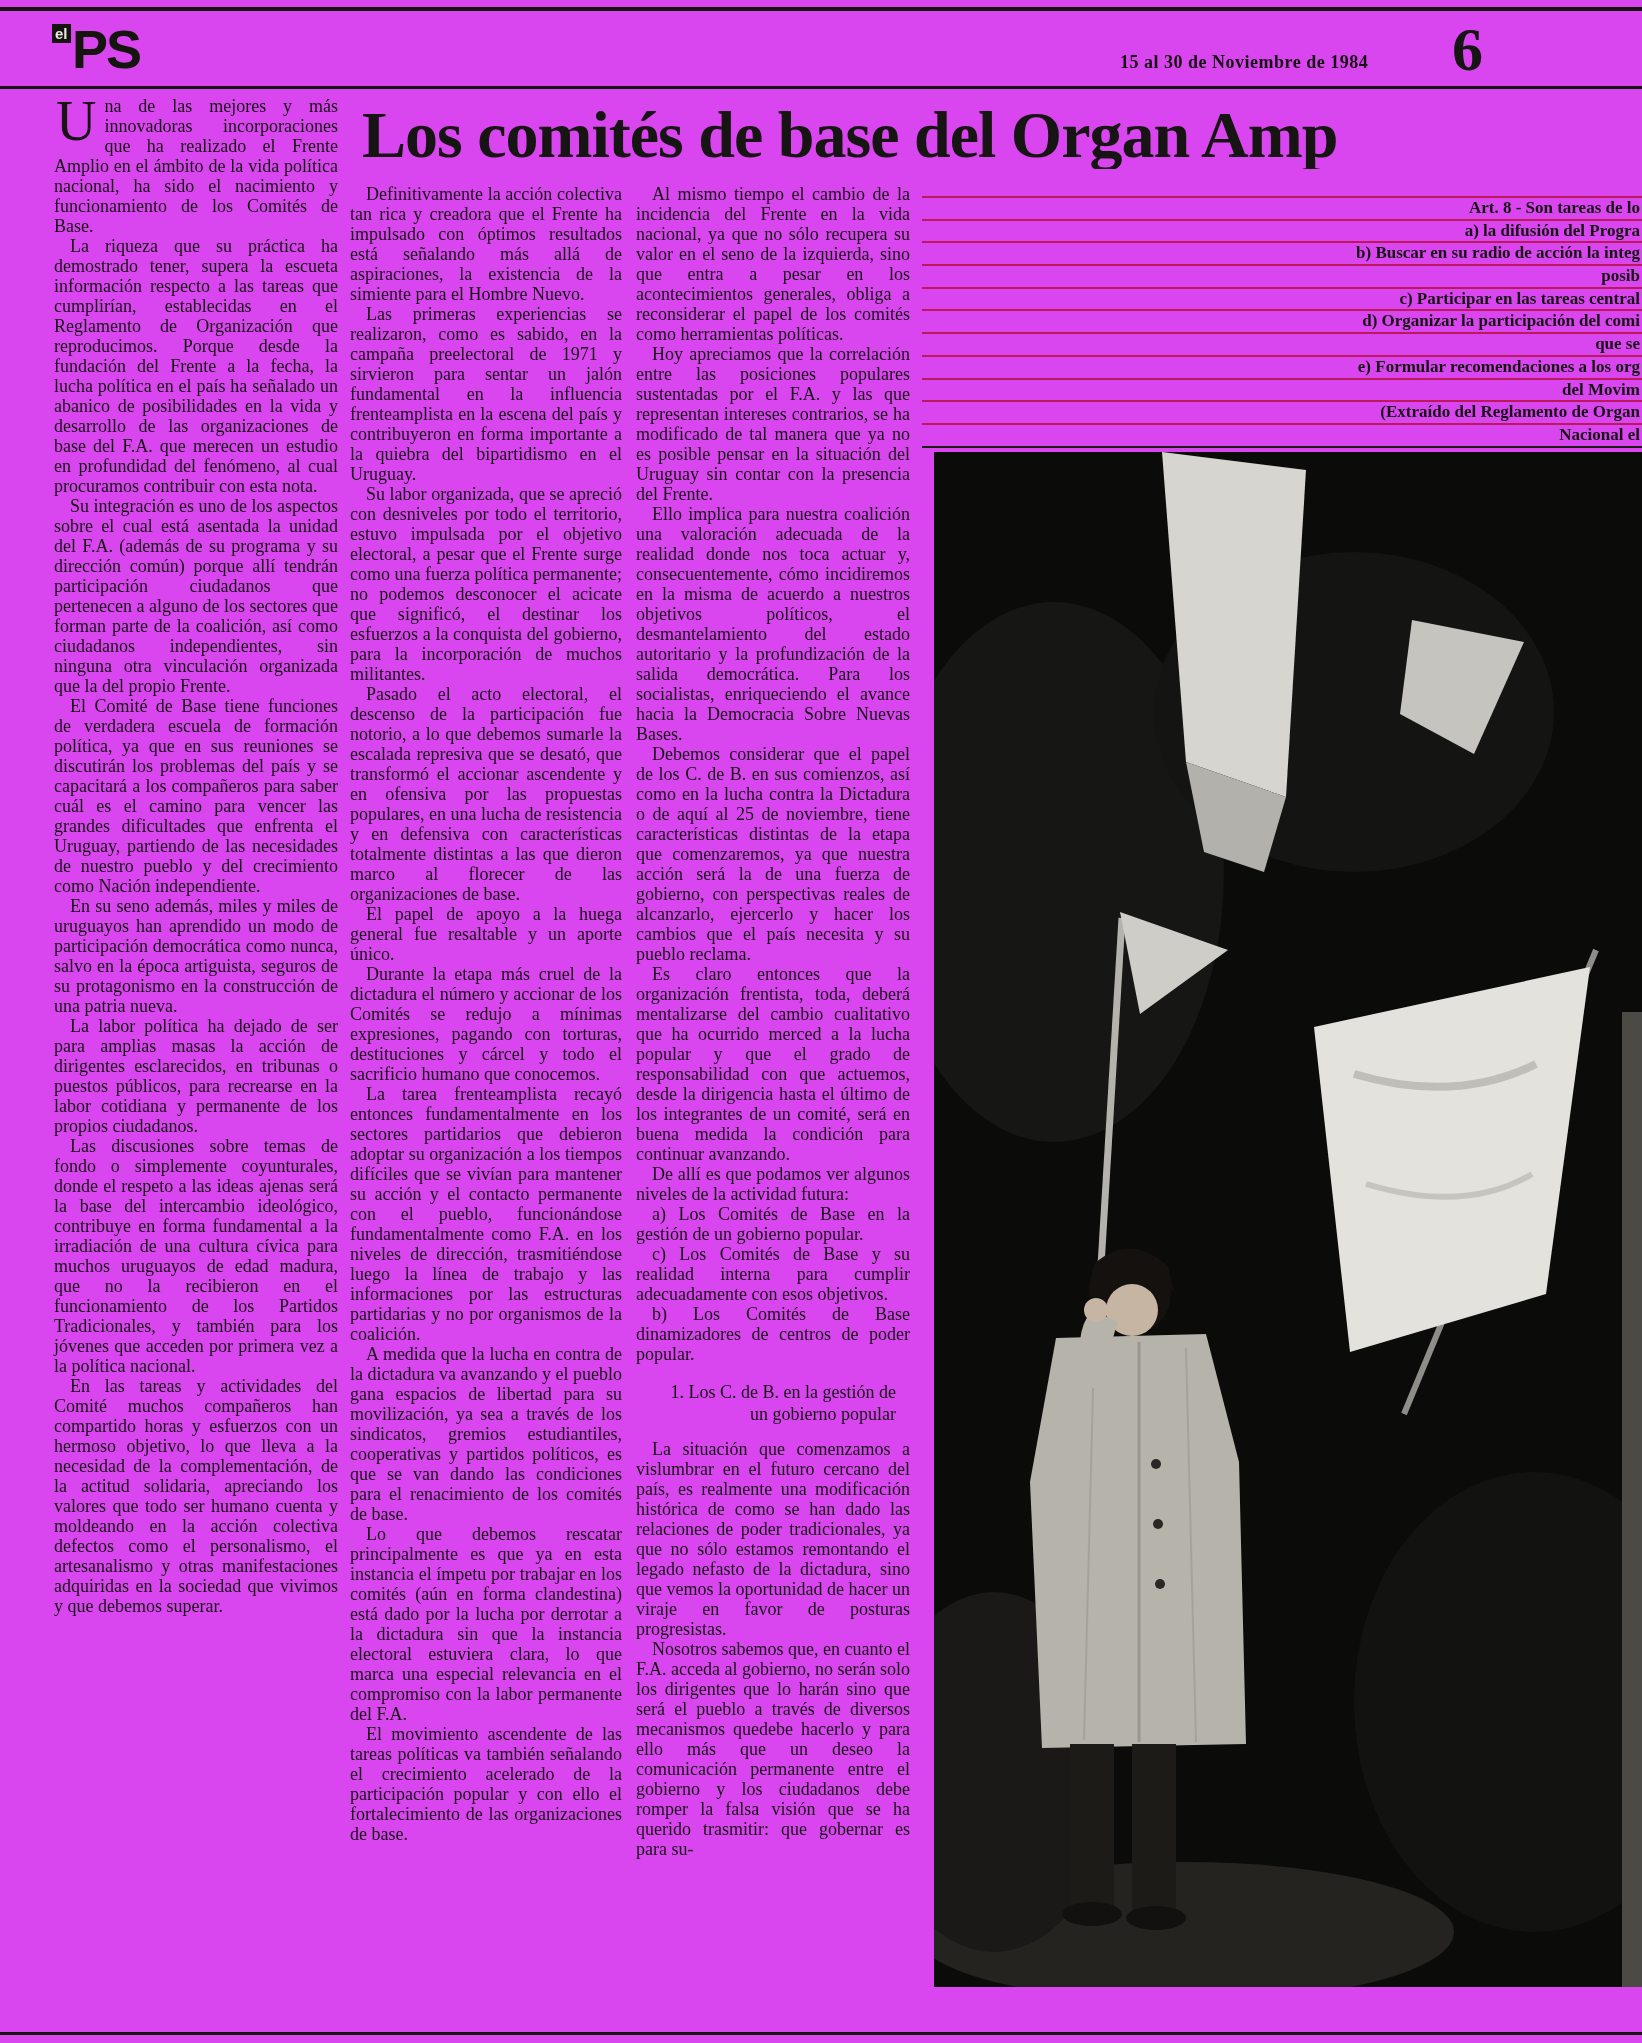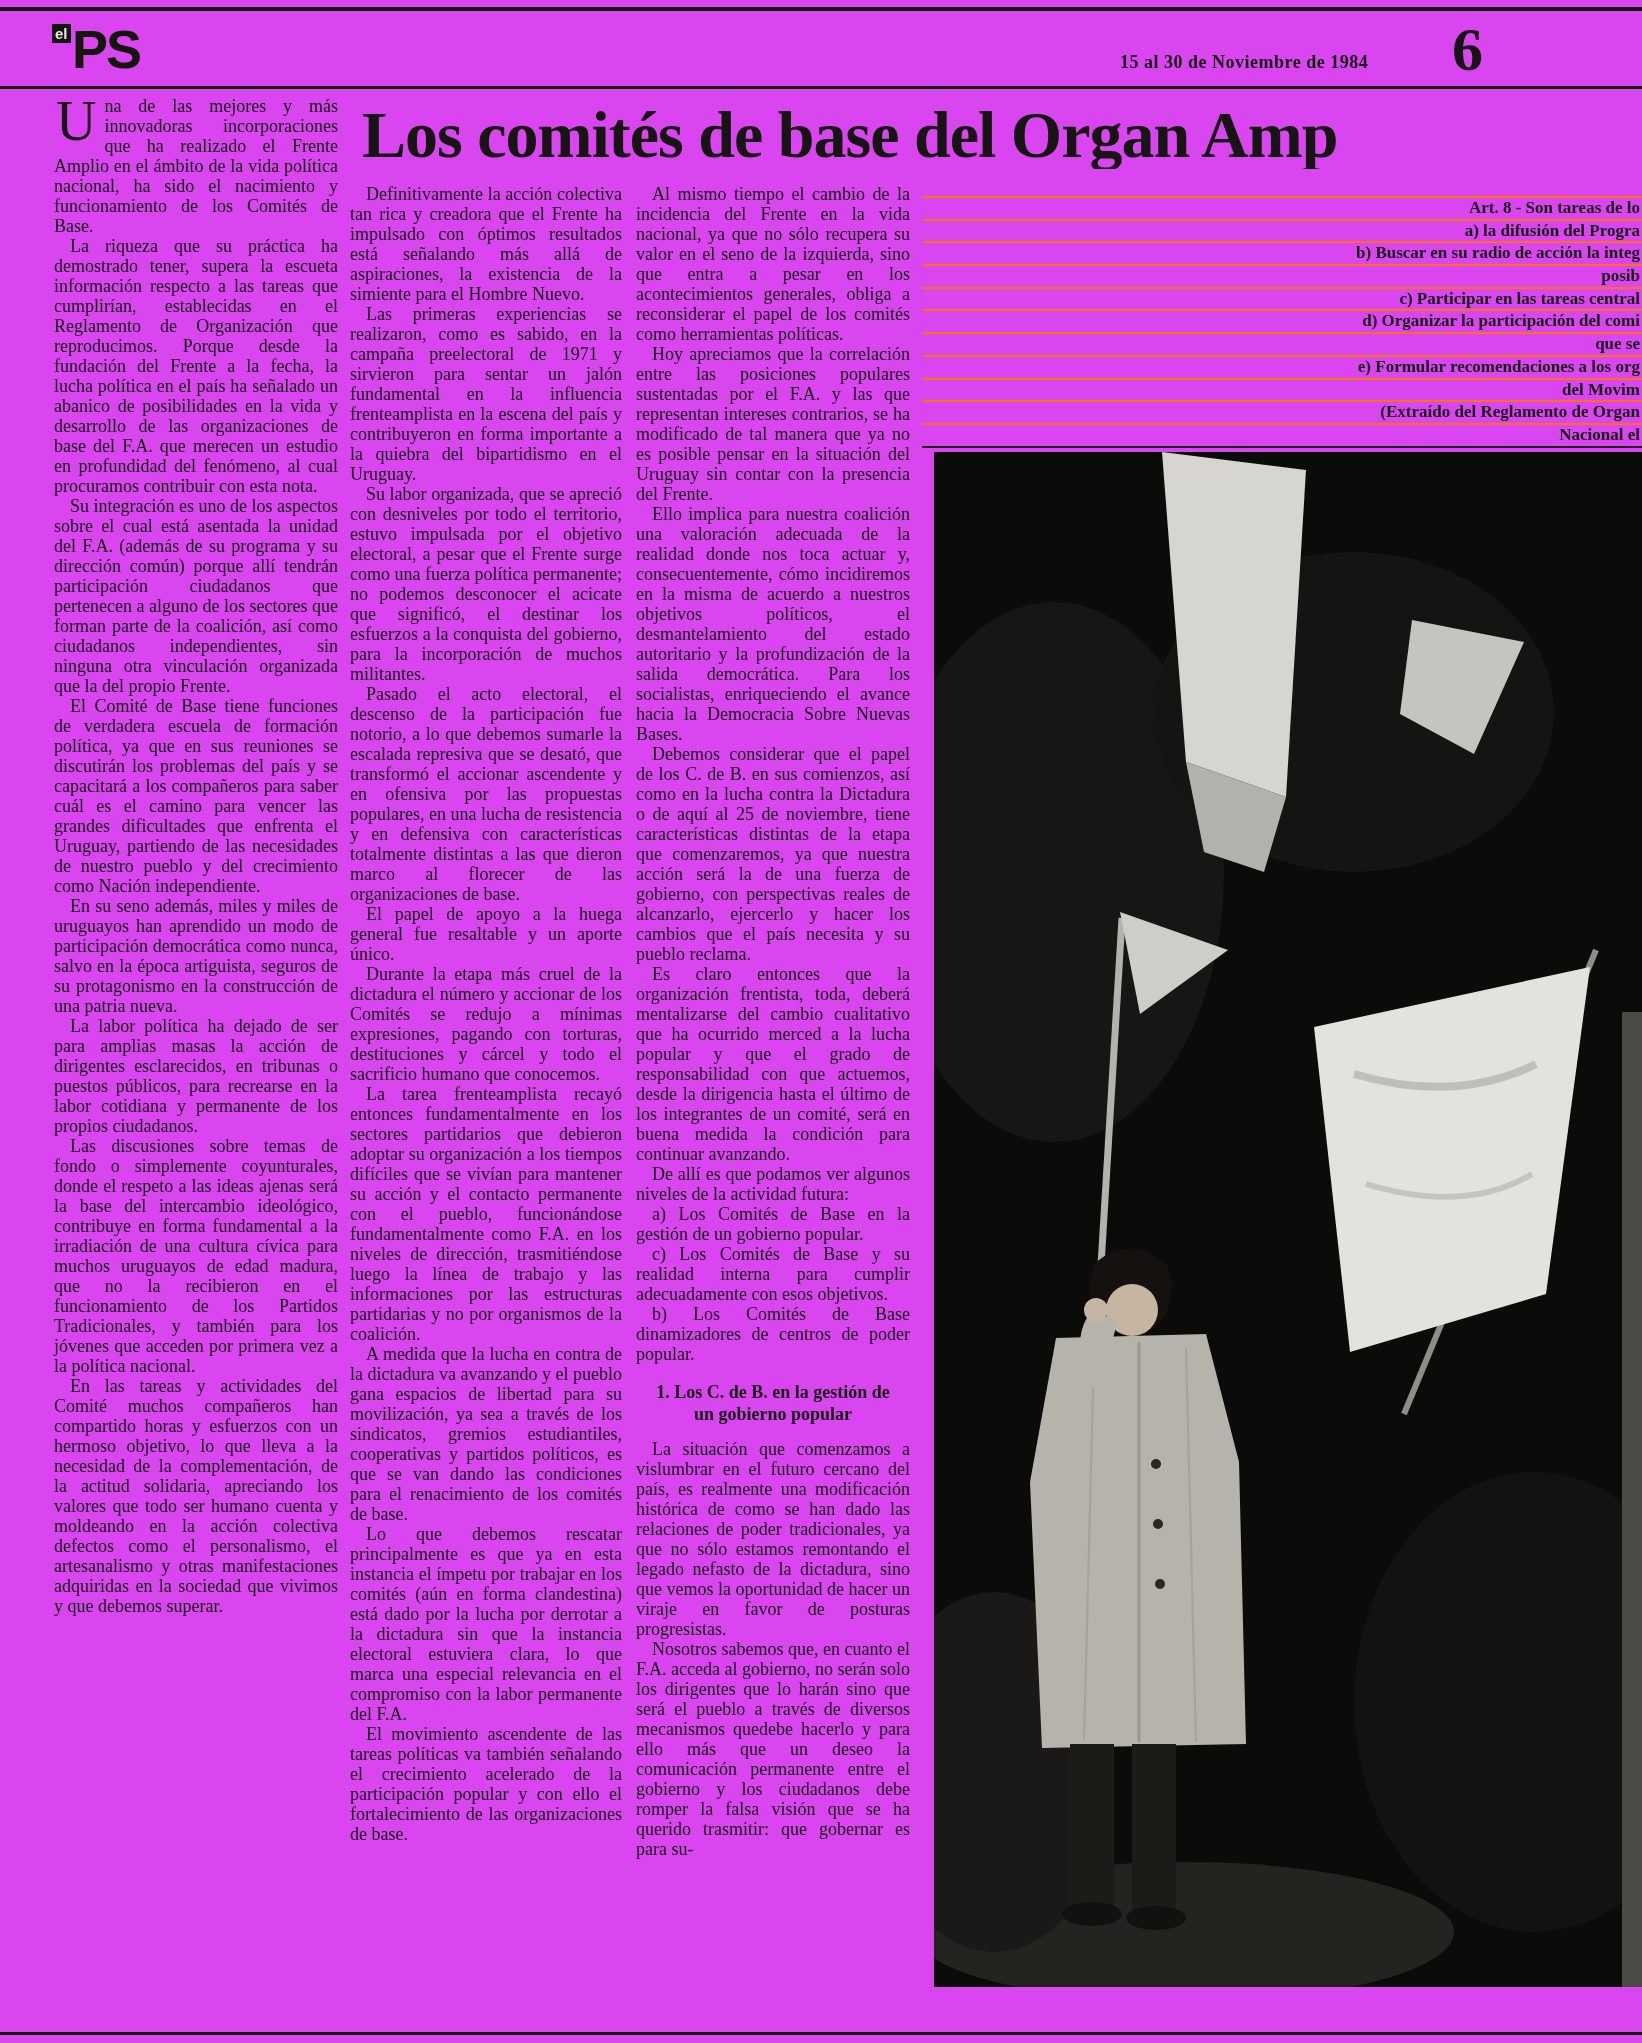--- a/index.html
+++ b/index.html
@@ -24,26 +24,26 @@
   }
 
   
   .col { position:absolute; text-align:justify; font-size:18px; line-height:20px; hyphens:auto; }
   .para { margin:0; text-indent:16px; text-align:justify; }
   .para.first { text-indent:0; }
   .dropcap { float:left; font-size:56px; line-height:44px; padding:3px 8px 0 2px; }
   .col1 { left:54px;  top:96px;  width:284px; height:1890px; }
   .col2 { left:350px; top:184px; width:272px; height:1800px; }
   .col3 { left:636px; top:184px; width:274px; height:1800px; }
-  .subhead { font-weight:bold; text-align:center; text-indent:0; margin:18px 14px 14px 14px; line-height:1.2; }
+  .subhead { font-weight:normal; text-align:right; text-indent:0; margin:18px 14px 14px 14px; line-height:1.2; }
 
   
   .regbox { position:absolute; left:922px; top:196px; width:720px; font-weight:bold; font-size:17px; }
   .regbox .reg-row {
-    margin:0; text-align:right; border-top:2px solid #f97316;
+    margin:0; text-align:right; border-top:2px solid #be185d;
     padding:1px 2px 1px 0; line-height:1.1; white-space:nowrap; overflow:hidden;
   }
   .regbox .reg-row:last-child { border-bottom:2px solid #1d1c17; }
 
   
   .photo { position:absolute; left:934px; top:452px; width:708px; height:1535px; }
   .photo svg { display:block; width:100%; height:100%; }
 </style>
 </head>
 <body>

